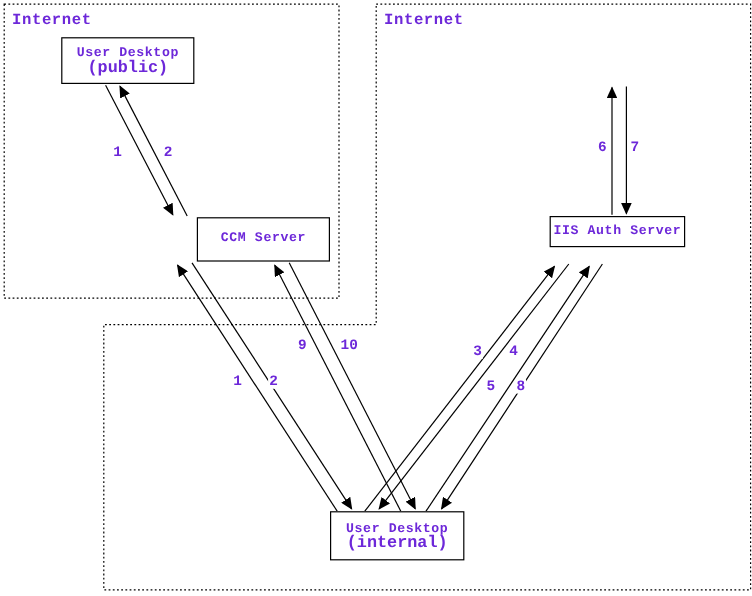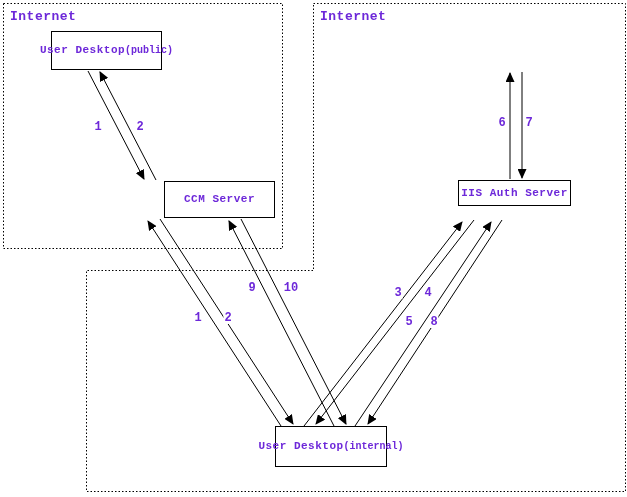--- a/index.html
+++ b/index.html
@@ -4,25 +4,25 @@
 <style>
   html,body{margin:0;padding:0;background:#ffffff;}
   .canvas{
     position:relative;width:627px;height:497px;background:#ffffff;
     font-family:"Liberation Mono","DejaVu Sans Mono",monospace;color:#6d28d9;
     overflow:hidden;
   }
   .layer{position:absolute;left:0;top:0;width:627px;height:497px;}
   .node{
     position:absolute;background:#ffffff;border:1px solid #000;
-    display:flex;flex-direction:row;align-items:center;justify-content:center;
+    display:flex;flex-direction:column;align-items:center;justify-content:center;
     text-align:center;box-sizing:border-box;
   }
   .node-title{font-weight:bold;font-size:11px;line-height:13px;white-space:nowrap;letter-spacing:0.5px;}
-  .node-sub{font-weight:bold;font-size:10px;line-height:11px;white-space:nowrap;}
+  .node-sub{font-weight:bold;font-size:14px;line-height:11px;white-space:nowrap;}
   .node-sub:empty{display:none;}
   .zone-label{position:absolute;font-weight:bold;font-size:13px;line-height:14px;white-space:nowrap;letter-spacing:0.5px;}
   .num{
     position:absolute;font-weight:bold;font-size:12px;line-height:12px;
     transform:translate(-50%,-50%);background:#ffffff;padding:0 1px;white-space:nowrap;
   }
   svg line, svg path.conn{stroke:#000;stroke-width:1;fill:none;}
   svg .zone{stroke:#000;stroke-width:1;fill:none;stroke-dasharray:1.5 2;}
 </style>
 </head>

